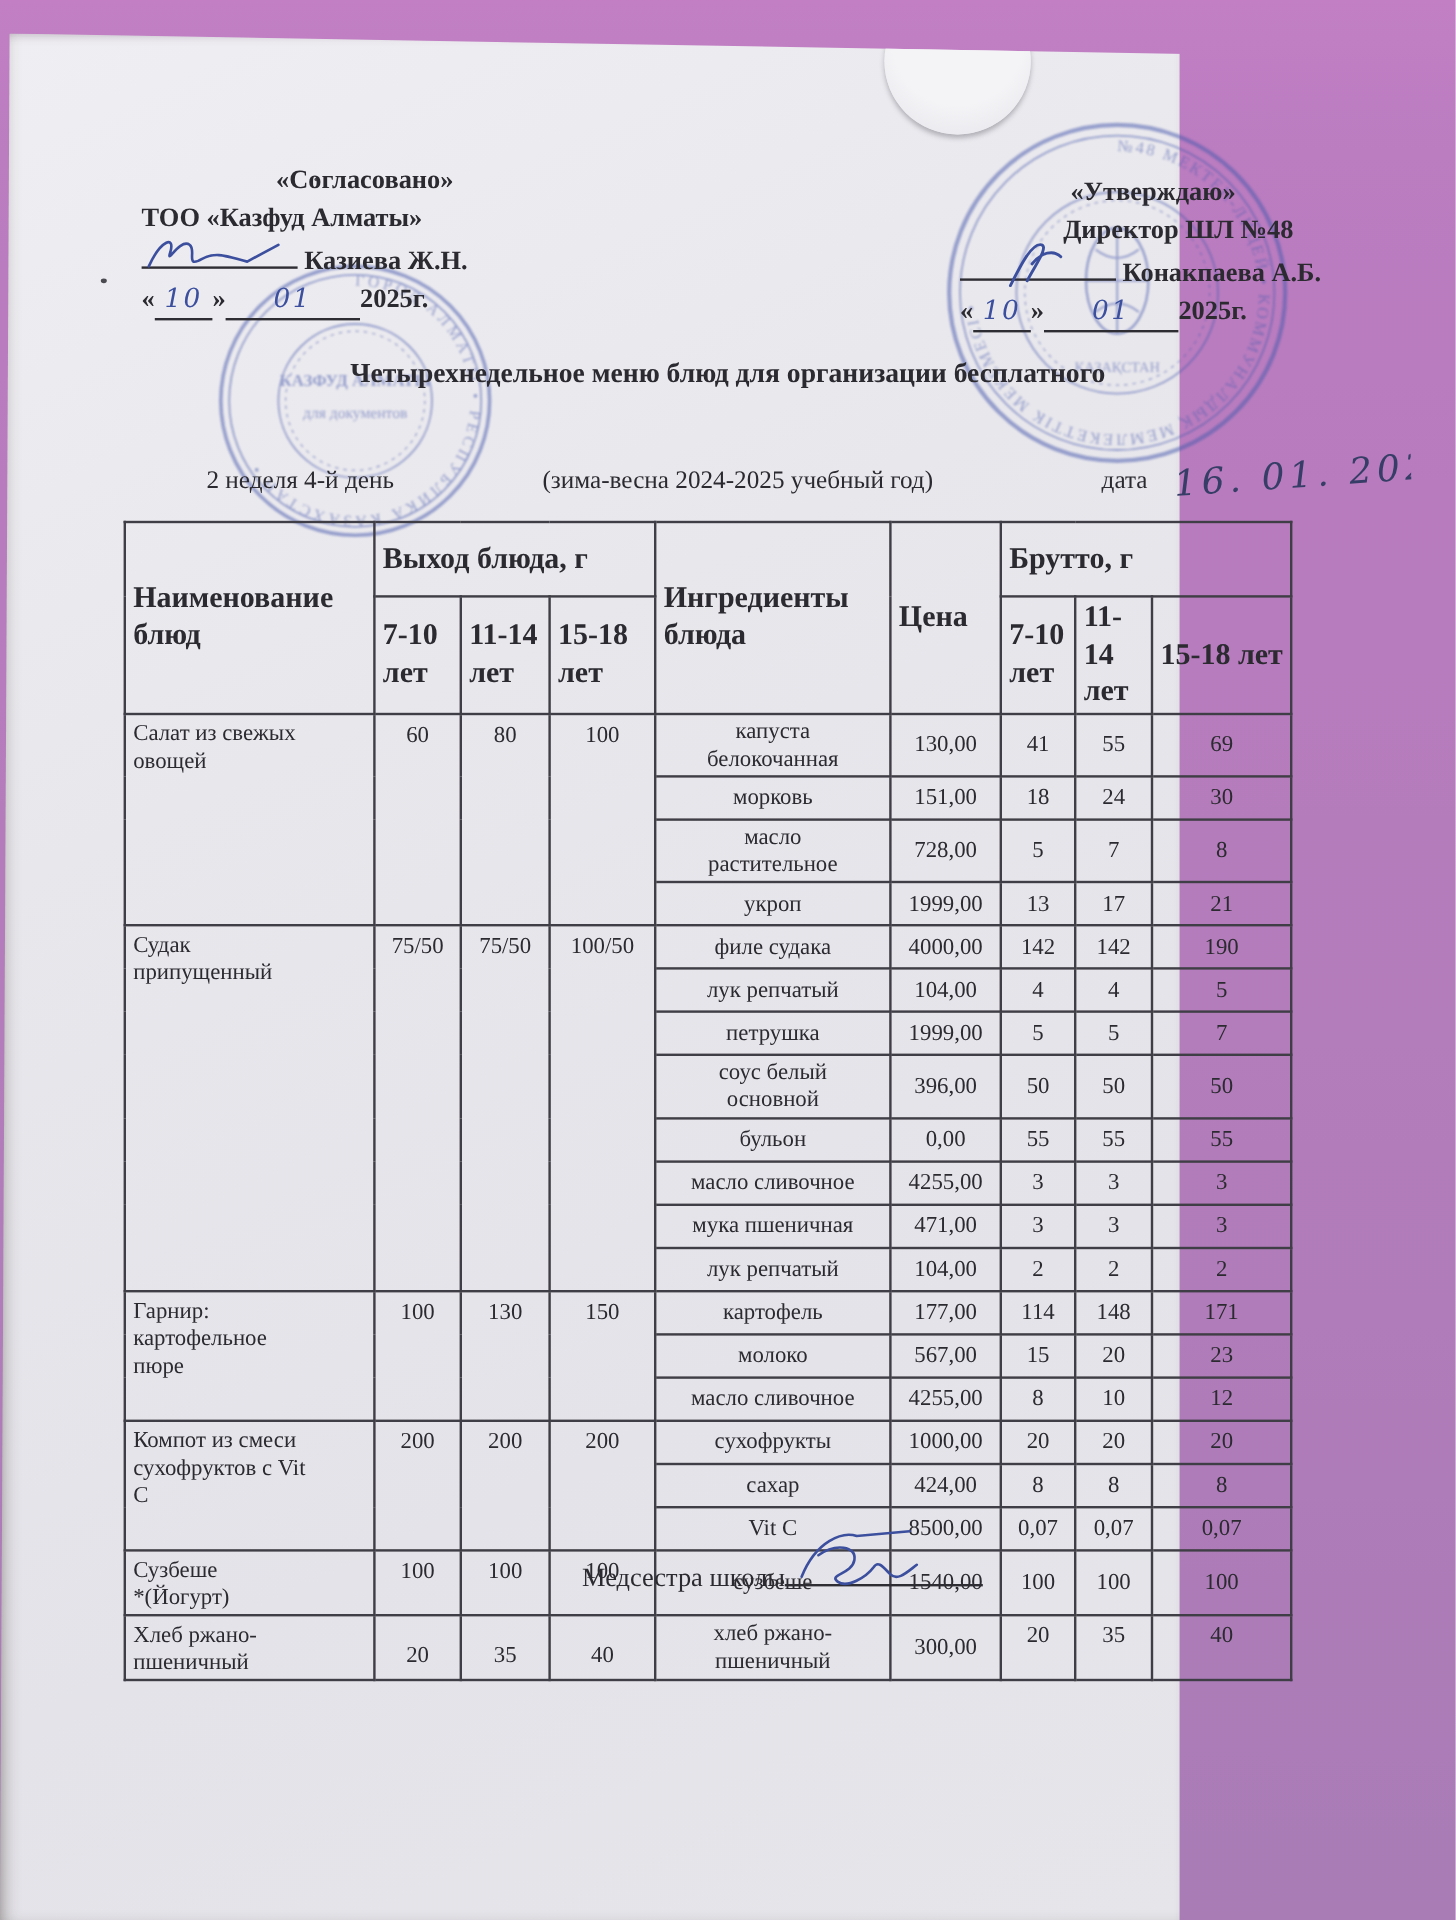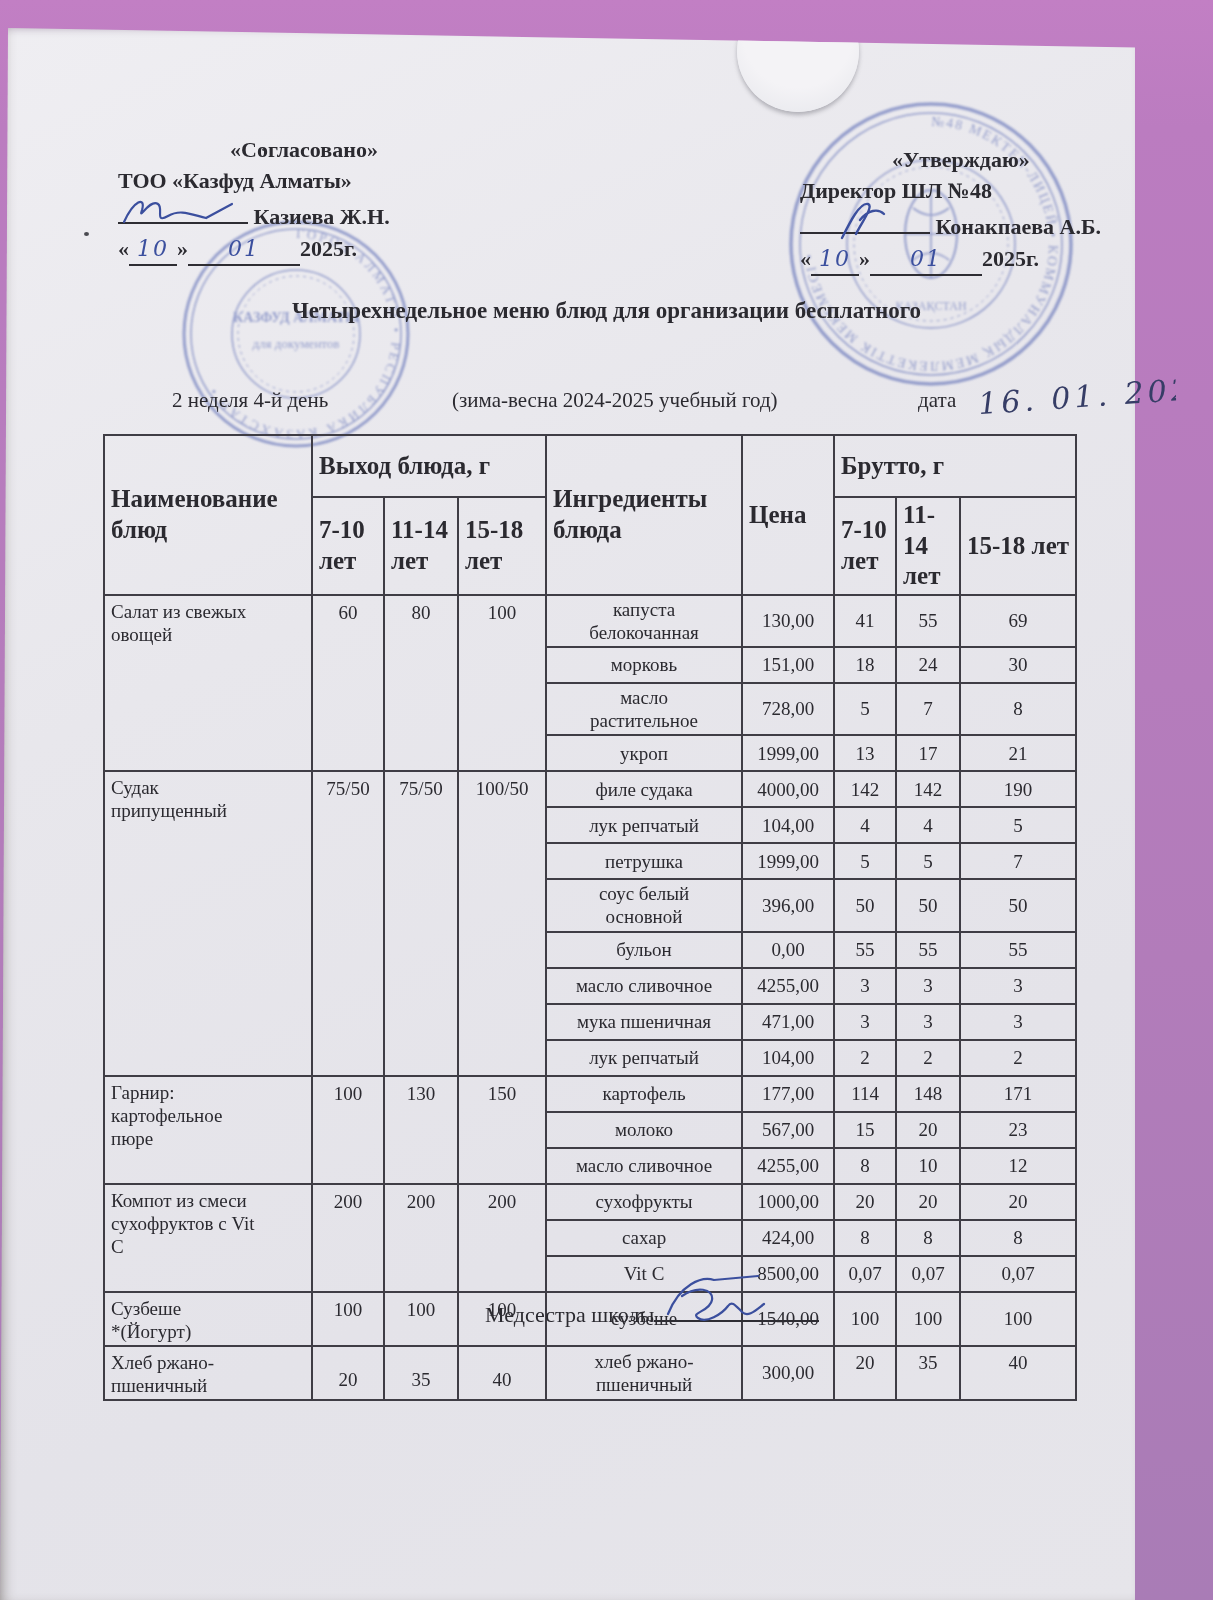--- a/index.html
+++ b/index.html
@@ -5,40 +5,40 @@
   html,body { margin:0; padding:0; }
   body {
     width:1213px; height:1600px;
     background: linear-gradient(180deg,#c27fc4 0%, #bb7cc0 8%, #b27cba 60%, #a97cb6 100%);
     font-family:"Liberation Serif", serif;
     color:#2b2a30;
     overflow:hidden;
     position:relative;
   }
   .paper {
-    position:absolute; top:26px; left:0; width:1135px; height:1574px;
+    position:absolute; top:26px; left:0; width:983px; height:1574px;
     background: linear-gradient(155deg,#efeef2 0%, #e8e7ec 35%, #e4e3e9 70%, #e6e5ea 100%);
     clip-path: polygon(8px 2px, 1167px 22px, 1207px 1574px, 0px 1574px);
     box-shadow: inset 10px 0 14px -8px rgba(60,50,40,.45), inset 0 8px 10px -6px rgba(90,60,100,.35);
   }
   .notch {
     position:absolute; left:737px; top:-36px; width:122px; height:122px;
     border-radius:50%;
     background: radial-gradient(circle at 50% 35%, #f4f3f6 55%, #ececf0 78%, #e6e5ea 100%);
     box-shadow: 0 3px 4px rgba(70,70,80,.35);
   }
   .speck { position:absolute; background:#4a4a50; border-radius:50%; }
 
   
   .hdr { position:absolute; font-weight:bold; font-size:22px; line-height:1.42; }
   .hdr-left  { left:118px; top:108px; width:380px; }
   .hdr-right { left:800px; top:118px; width:390px; }
   .hdr .c1 { margin-left:112px; }
   .hdr-right .c1 { margin-left:92px; }
-  .hdr-right .c2 { }
+  .hdr-right .c2 { margin-left:86px; }
   .sigline { white-space:nowrap; }
   .ul { display:inline-block; border-bottom:2px solid #2e2d33; text-align:center; vertical-align:baseline; }
   .ul-sig { width:130px; position:relative; height:26px; }
   .ul-day { width:48px; }
   .ul-mon { width:112px; }
   .hand { font-style:italic; color:#3b4f9e; font-family:"DejaVu Serif", serif; font-weight:normal; letter-spacing:2px; }
   .sig-svg { position:absolute; left:2px; bottom:-8px; }
 
   
   .stamp { position:absolute; opacity:.52; filter: blur(1.1px); }

